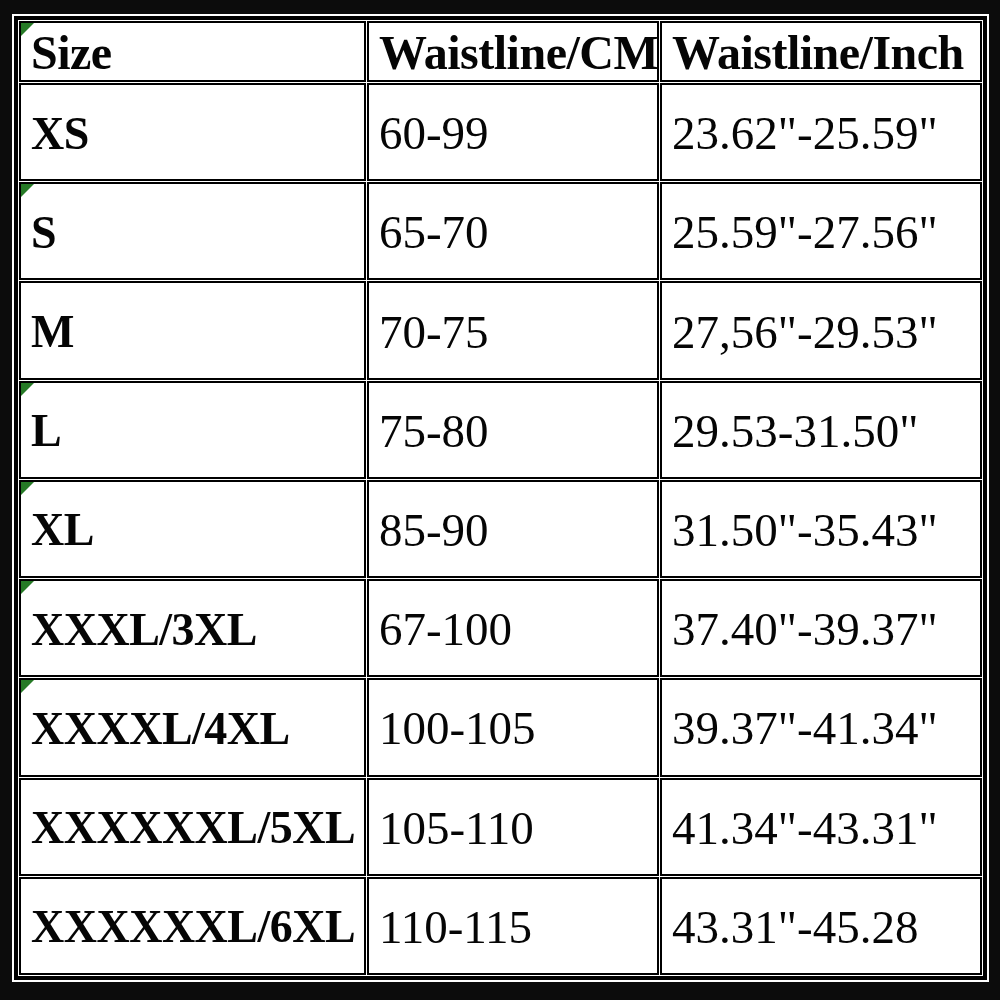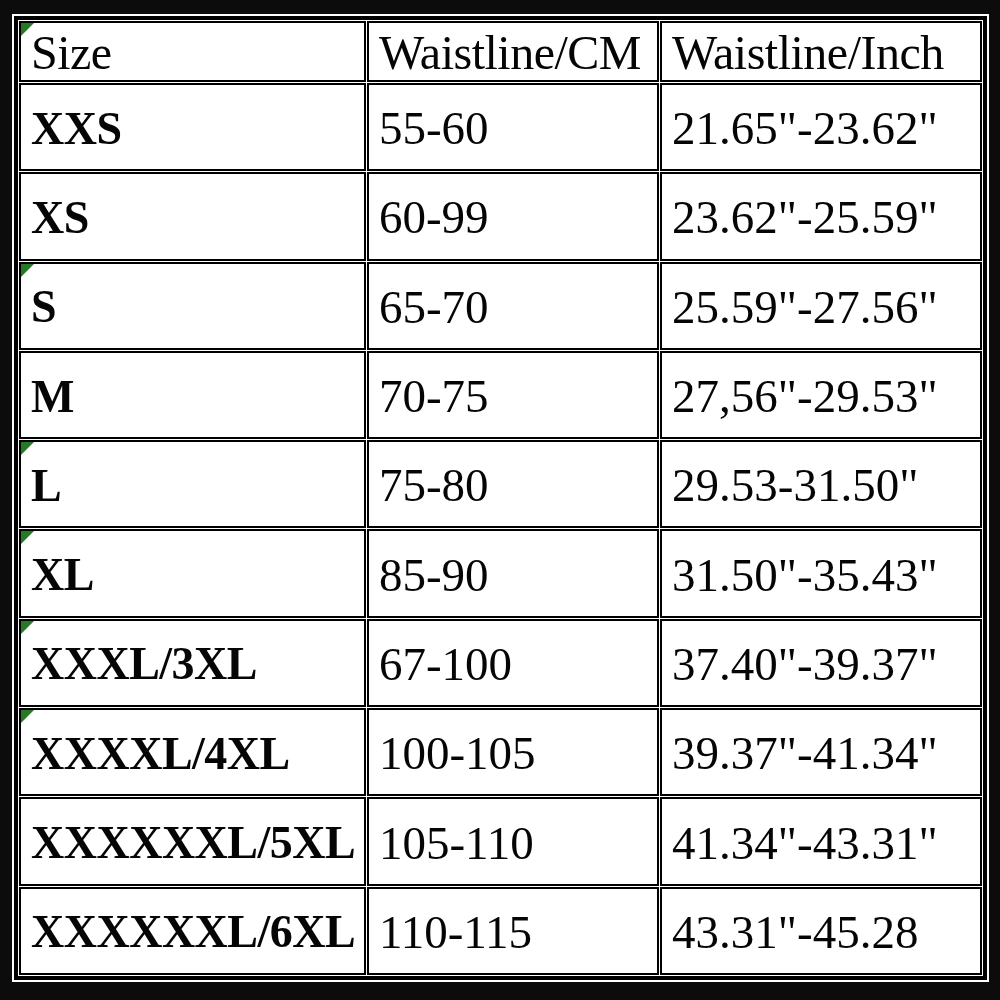--- a/index.html
+++ b/index.html
@@ -41,21 +41,21 @@
     color: #050505;
     text-align: left;
     vertical-align: middle;
     padding: 2px 2px 0 10px;
     position: relative;
     overflow: hidden;
     white-space: nowrap;
   }
   th {
     font-size: 48px;
-    font-weight: normal;
+    font-weight: bold;
     letter-spacing: -0.5px;
     margin-top: 35px;
   }
   td.size-cell {
     font-size: 46px;
     font-weight: bold;
     letter-spacing: -0.5px;
   }
   td.num-cell {
     font-size: 47px;
@@ -94,25 +94,20 @@
           <th>
             <span>Waistline/CM</span>
           </th>
           <th>
             <span>Waistline/Inch</span>
           </th>
         </tr>
       </thead>
       <tbody>
           <tr>
-            <td class="size-cell"><span>XXS</span></td>
-            <td class="num-cell"><span>55-60</span></td>
-            <td class="num-cell"><span>21.65"-23.62"</span></td>
-          </tr>
-          <tr>
             <td class="size-cell"><span>XS</span></td>
             <td class="num-cell"><span>60-99</span></td>
             <td class="num-cell"><span>23.62"-25.59"</span></td>
           </tr>
           <tr>
             <td class="size-cell"><span class="flag"></span><span>S</span></td>
             <td class="num-cell"><span>65-70</span></td>
             <td class="num-cell"><span>25.59"-27.56"</span></td>
           </tr>
           <tr>

